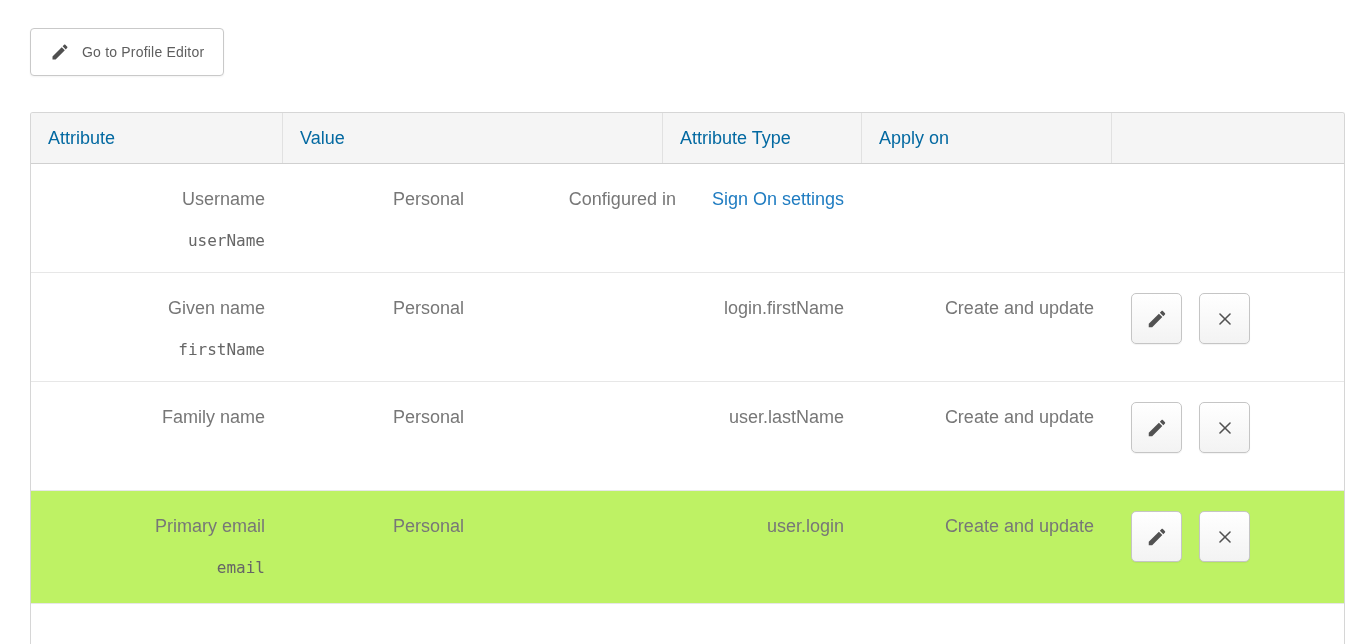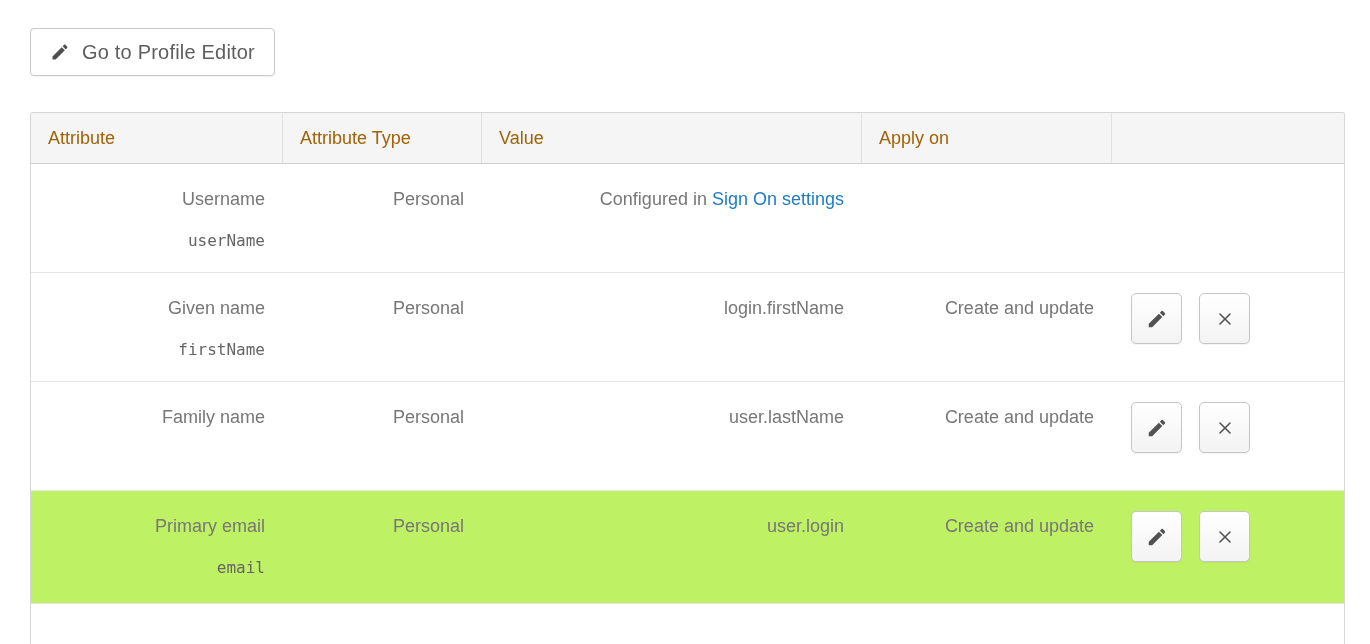--- a/index.html
+++ b/index.html
@@ -4,40 +4,40 @@
 <style>
   * { margin:0; padding:0; box-sizing:border-box; }
   html,body { width:1370px; height:644px; background:#ffffff; overflow:hidden;
     font-family:"Liberation Sans", sans-serif; }
   .page { padding:28px 25px 0 30px; }
 
   
   .toolbar { display:flex; gap:21px; margin-bottom:36px; }
   .btn { height:48px; display:inline-flex; align-items:center; gap:12px;
     padding:0 19px; background:#ffffff; border:1px solid #c9c9c9; border-radius:4px;
-    font-family:"Liberation Sans", sans-serif; font-size:20px; color:#5e5e5e;
+    font-family:"Liberation Sans", sans-serif; font-size:14px; color:#5e5e5e;
     box-shadow:0 1px 2px rgba(0,0,0,0.05); cursor:pointer; letter-spacing:0.2px; }
   .btn svg { width:20px; height:20px; color:#4f4f4f; flex:none; }
 
   
   .table { width:1315px; border:1px solid #d6d6d6; border-bottom:none;
     border-radius:3px 3px 0 0; overflow:hidden; }
   .thead { display:flex; height:51px; background:#f5f5f5; border-bottom:1px solid #d0d0d0; }
-  .hcell { display:flex; align-items:center; padding:0 17px; font-size:18px; color:#a16207; }
+  .hcell { display:flex; align-items:center; padding:0 17px; font-size:18px; color:#0369a1; }
   .hcell + .hcell { border-left:1px solid #e1e1e1; }
 
   .row { display:flex; border-bottom:1px solid #e7e7e7; min-height:109px; background:#ffffff; }
   .row.highlight { background:#bef264; min-height:113px; }
   .cell { padding:25px 17px 0 17px; font-size:18px; color:#777777;text-align:right; }
   .c1 { width:251px; } .c2 { width:199px; } .c3 { width:380px; } .c4 { width:250px; }
   .c5 { flex:1; padding:20px 17px 0 20px; display:flex; gap:17px; align-items:flex-start; }
 
   .attr-name { margin-top:21px; font-family:"DejaVu Sans Mono", monospace;
     font-size:16px; color:#666666; }
-  a.link { color:#1f7cc1; text-decoration:none; cursor:pointer; }
+  a.link { color:#1f7cc1; text-decoration:none; cursor:pointer;margin-left:31px; }
 
   .icon-btn { width:51px; height:51px; border:1px solid #c5c5c5; border-radius:5px;
     background:linear-gradient(#ffffff,#f3f3f3); display:flex; align-items:center;
     justify-content:center; cursor:pointer; box-shadow:0 1px 1px rgba(0,0,0,0.05); }
   .icon-btn svg { width:22px; height:22px; color:#525252; }
 
   .row-partial { height:60px; background:#ffffff; }
 </style>
 </head>
 <body>
@@ -52,22 +52,22 @@
           </svg>
       </span>
       <span>Go to Profile Editor</span>
     </button>
   </div>
 
   <div class="table">
 
     <div class="thead">
       <div class="hcell c1">Attribute</div>
+      <div class="hcell c3">Value</div>
       <div class="hcell c2">Attribute Type</div>
-      <div class="hcell c3">Value</div>
       <div class="hcell c4">Apply on</div>
       <div class="hcell c5"></div>
     </div>
 
     <div class="row">
       <div class="cell c1">
         <div>Username</div>
         <div class="attr-name">userName</div>
       </div>
       <div class="cell c2">Personal</div>

